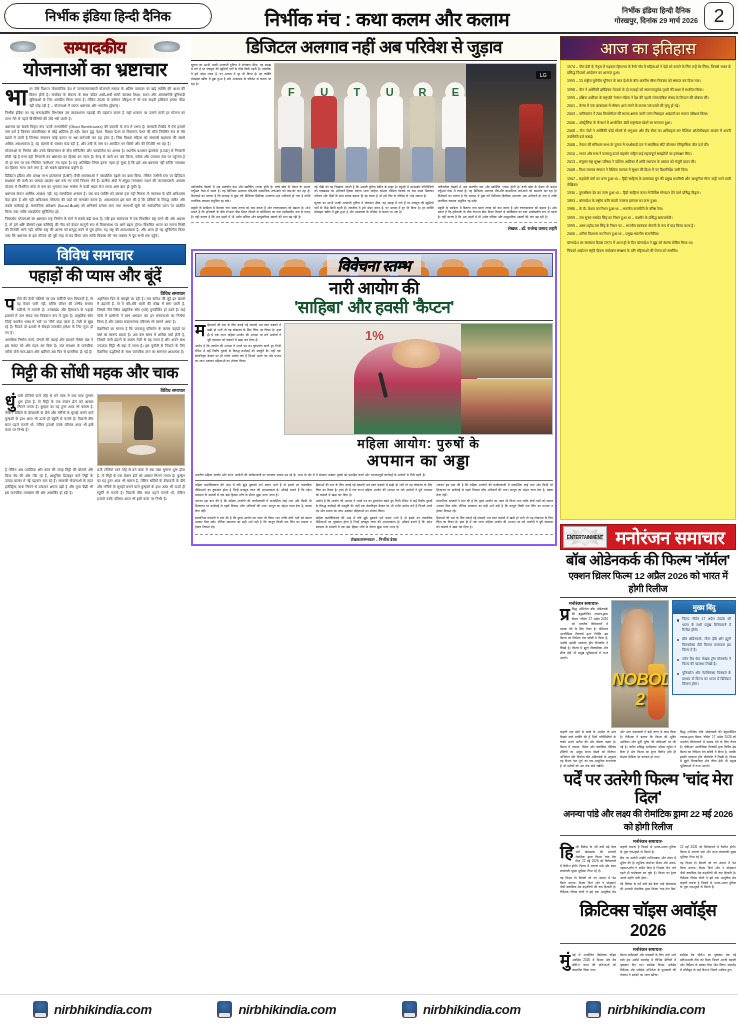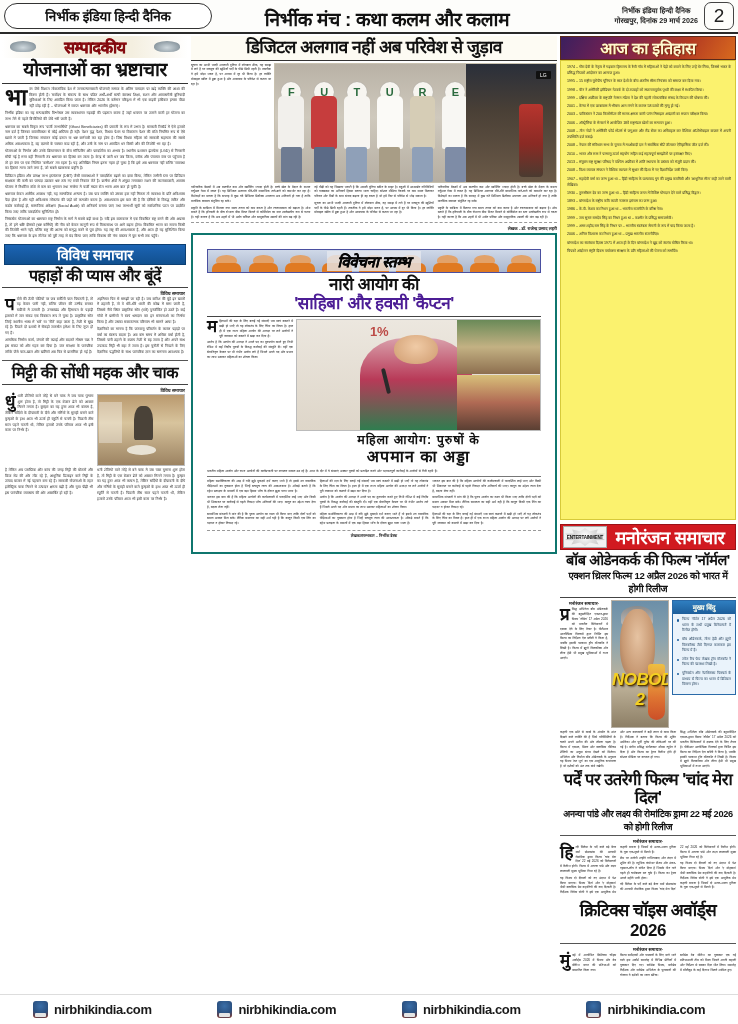--- a/index.html
+++ b/index.html
@@ -168,21 +168,21 @@
     font-size:5px; border-radius:1px;
   }
 
   
   .banner-history {
     height: 24px; position:relative; overflow:hidden;
     background: linear-gradient(120deg,#3b1f5e 0%, #7a2150 35%, #b33a22 70%, #d96a1e 100%);
     border:1px solid #5a2a1a; display:flex; align-items:center; justify-content:center;
   }
   .banner-history span {
-    color:#fff9d0; font-size:16px; font-weight:bold; letter-spacing:-.3px;
+    color:#fff9d0; font-size:16px; font-weight:normal; letter-spacing:-.3px;
     text-shadow: 1px 1px 0 #7a2a10, -.5px -.5px 0 #7a2a10;
   }
   .history-box {
     background:#fbf26e; border:1px solid #d6c93a; padding:4px 4px 4px 6px;
     height: 460px; overflow:hidden;
   }
   .hist-item {
     font-size:3.6px; line-height:1.65; color:#1a1a1a; margin-bottom:2.4px; text-align:justify;
   }
 
@@ -275,21 +275,21 @@
   .banner-viv .vtxt{
     position:relative; z-index:3; font-size:15px; font-weight:bold; font-style:italic;
     color:#1a1a1a; letter-spacing:-.3px; background: rgba(230,232,238,.78); padding:0 10px;
     -webkit-text-stroke:.3px #000;
   }
   .viv-head1{
     font-size:17px; font-weight:bold; text-align:center; color:#111; letter-spacing:-.4px;
     padding:3px 0 0; line-height:1.05;
   }
   .viv-head2{
-    font-size:17px; font-weight:bold; text-align:center; color:#4c1d95; letter-spacing:-.5px;
+    font-size:17px; font-weight:bold; text-align:center; color:#14532d; letter-spacing:-.5px;
     padding:1px 0 3px; line-height:1.05; border-bottom:1px solid #444; margin-bottom:2px;
   }
   .viv-photo {
     height:112px; position:relative; overflow:hidden; border:1px solid #bbb;
     background: linear-gradient(180deg,#ece7df 0%, #ded6c9 100%);
   }
   .vp-woman {
     position:absolute; left:26%; bottom:0; width:46%; height:84%;
     background: linear-gradient(180deg,#d9a0ab 0%, #b83a58 45%, #2f7d4f 100%);
     border-radius: 40% 40% 0 0;
@@ -309,35 +309,35 @@
   }
   .viv-cap2 {
     font-size:16px; font-weight:bold; text-align:center; color:#111; letter-spacing:1px;
     padding:0 0 2px; line-height:1.1;
   }
   .side-photos { position:absolute; right:0; top:0; width:34%; height:100%; display:flex; flex-direction:column; gap:1px;}
   .side-photos .sp { flex:1; position:relative; overflow:hidden; }
   .sp.a { background: linear-gradient(180deg,#6a8a58 0%, #c3b183 50%, #8d6f4f 100%); }
   .sp.b { background: linear-gradient(180deg,#d8c07a 0%, #b06a54 50%, #5a3f33 100%); }
 
-  .viv-border { border:2px solid #0f766e; padding:14px; margin-top:2px; }
+  .viv-border { border:2px solid #8b5cf6; padding:2px; margin-top:18px; }
 
   
   .pot-photo {
     width:100%; height:72px; border:1px solid #bbb; position:relative; overflow:hidden;
     background: linear-gradient(180deg,#b9996e 0%, #d8c49d 40%, #9c8362 100%);
   }
   .pot-man { position:absolute; left:42%; top:16%; width:22%; height:48%; background:#4a4238; border-radius:40% 40% 10% 10%;}
   .pot-wheel { position:absolute; left:34%; bottom:14%; width:34%; height:14%; background:#e8e2d4; border-radius:50%;}
   .pot-shelf { position:absolute; left:2%; top:10%; width:26%; height:58%; background:rgba(255,255,255,.35);}
 
   
   .footer {
     position:absolute; bottom:0; left:0; width:738px; height:30px;
-    display:flex; background:#fff; border-top:1px solid #ddd;
+    display:flex; background:#fff; border-top:1px solid #ddd;font-style:italic;
   }
   .fw { flex:1; display:flex; align-items:center; justify-content:center; gap:6px; }
   .fw .seal {
     width:15px; height:17px; background:
       radial-gradient(circle at 50% 30%, #3a6ea8 0%, #2a5080 55%, #8b3a2a 100%);
     border-radius:3px; position:relative;
   }
   .fw .seal::after{
     content:""; position:absolute; left:2px; right:2px; bottom:1px; height:4px; background:#e4e4e4; border-radius:1px;
   }

